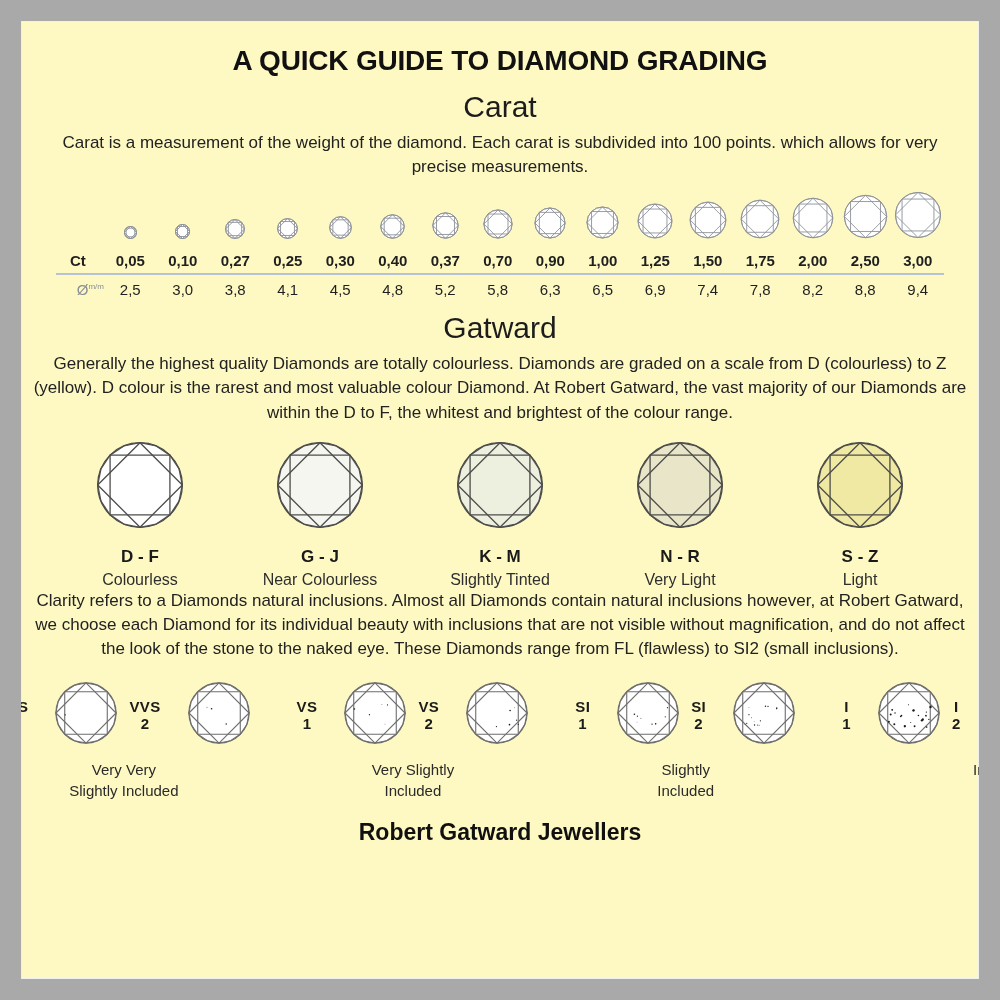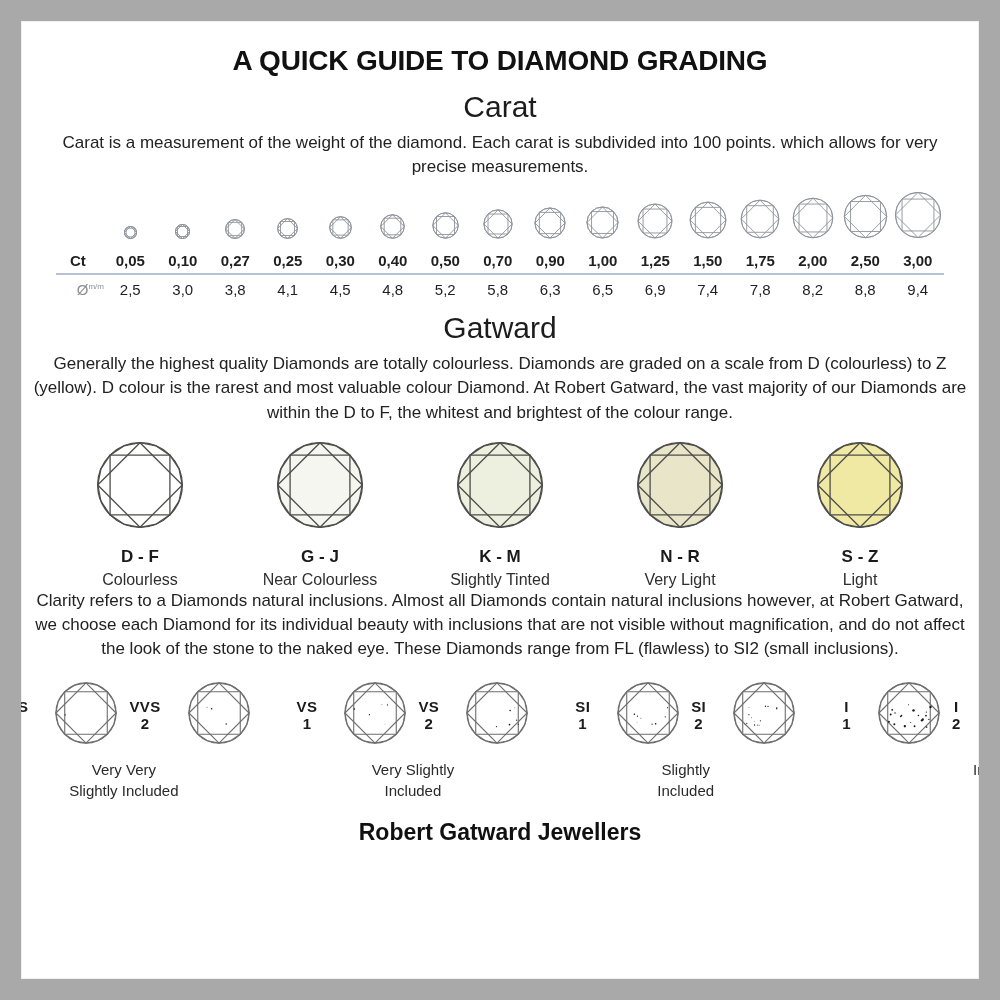--- a/index.html
+++ b/index.html
@@ -9,21 +9,21 @@
     color: #1f1f1f;
     background: #a9a9a9;
   }
   .frame {
     width: 1000px; height: 1000px;
     background: #a9a9a9;
     padding: 21px;
   }
   .content {
     width: 100%; height: 100%;
-    background: #ffffff;
+    background: #fef9c3;
     box-shadow: inset 0 0 0 1px #efefef;
     text-align: center;
     padding-top: 24px;
     overflow: hidden;
   }
   .title {
     font-size: 28px;
     font-weight: 700;
     letter-spacing: -0.2px;
     color: #111;
@@ -470,21 +470,21 @@
           </div>
         </div>
       <div class="cs-grid cs-ct" id="carat-ct-row">
           <div class="cs-label">Ct</div>
           <div class="cs-ct-value">0,05</div>
           <div class="cs-ct-value">0,10</div>
           <div class="cs-ct-value">0,27</div>
           <div class="cs-ct-value">0,25</div>
           <div class="cs-ct-value">0,30</div>
           <div class="cs-ct-value">0,40</div>
-          <div class="cs-ct-value">0,50</div>
+          <div class="cs-ct-value">0,37</div>
           <div class="cs-ct-value">0,70</div>
           <div class="cs-ct-value">0,90</div>
           <div class="cs-ct-value">1,00</div>
           <div class="cs-ct-value">1,25</div>
           <div class="cs-ct-value">1,50</div>
           <div class="cs-ct-value">1,75</div>
           <div class="cs-ct-value">2,00</div>
           <div class="cs-ct-value">2,50</div>
           <div class="cs-ct-value">3,00</div>
         </div>

